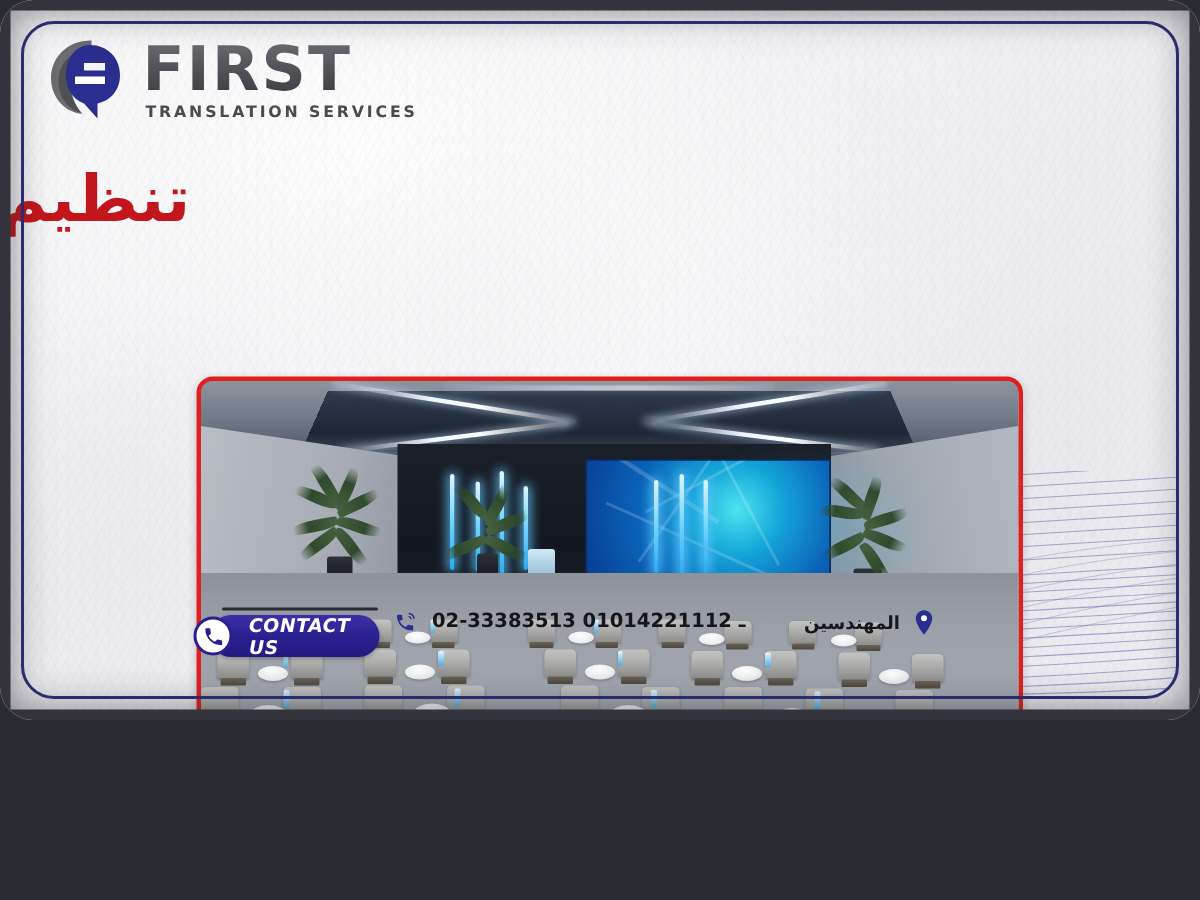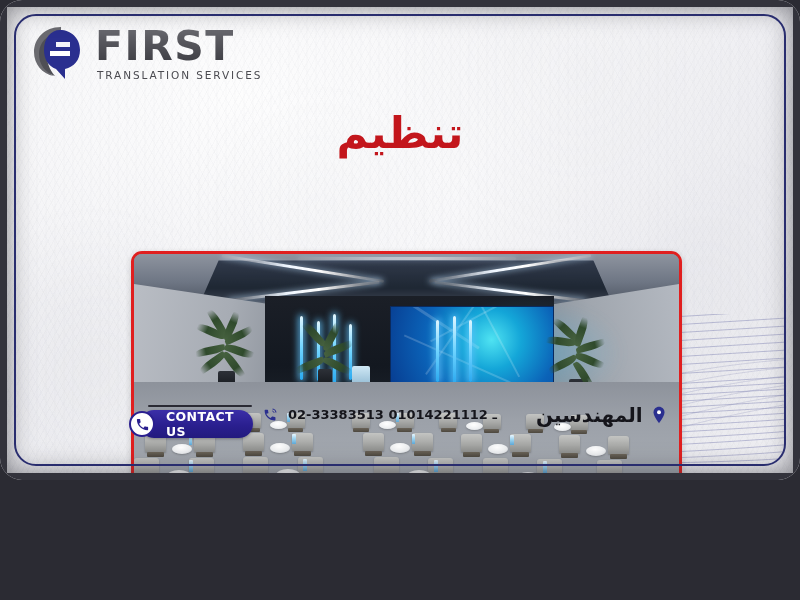--- a/index.html
+++ b/index.html
@@ -97,34 +97,34 @@
     font-weight: 700;
     letter-spacing: 1.5px;
     color: #4d4d52;
     background: linear-gradient(180deg, #6e6e74 0%, #56565c 40%, #3a3a40 100%);
     -webkit-background-clip: text;
     background-clip: text;
     -webkit-text-fill-color: transparent;
   }
   .logo-sub {
     font-size: 10.5px;
-    font-weight: 400;
+    font-weight: 700;
     letter-spacing: 1.9px;
     color: #4a4a50;
     margin-top: 3px;
     margin-left: 2px;
   }
 
   
   .headline-red {
     position: absolute;
     top: 108px;
     left: 0;
     width: 100%;
-    text-align: center;
+    text-align: left;
     z-index: 10;
   }
   .headline-red span {
     font-family: "DejaVu Sans", "Liberation Sans", sans-serif;
     font-size: 43px;
     font-weight: 700;
     color: #c3161c;
     letter-spacing: 4px;
     direction: rtl;
     unicode-bidi: bidi-override;
@@ -334,20 +334,21 @@
     position: absolute;
     left: 8px; top: -5px; width: 104px; height: 2px;
     background: #2a2a33;
     border-radius: 2px;
   }
   .contact-btn-label {
     font-size: 12.5px;
     font-weight: 700;
     color: #ffffff;
     letter-spacing: 0.4px;
+    font-style: italic;
   }
   .phone-circle {
     position: absolute;
     left: -11px; top: 1px;
     width: 26px; height: 26px;
     border-radius: 50%;
     background: #ffffff;
     border: 2px solid #2a1f8f;
     display: flex;
     align-items: center;
@@ -382,21 +383,21 @@
   .addr-row {
     display: flex;
     align-items: center;
     gap: 9px;
     height: 25px;
     margin-bottom: 4px;
     direction: rtl;
   }
   .pin-icon svg { width: 14px; height: 18px; display: block; }
   .addr-text {
-    font-size: 20px;
+    font-size: 12px;
     font-weight: 700;
     color: #15151b;
     direction: rtl;
     white-space: nowrap;
   }
 </style>
 </head>
 <body>
 
 <div class="poster">

